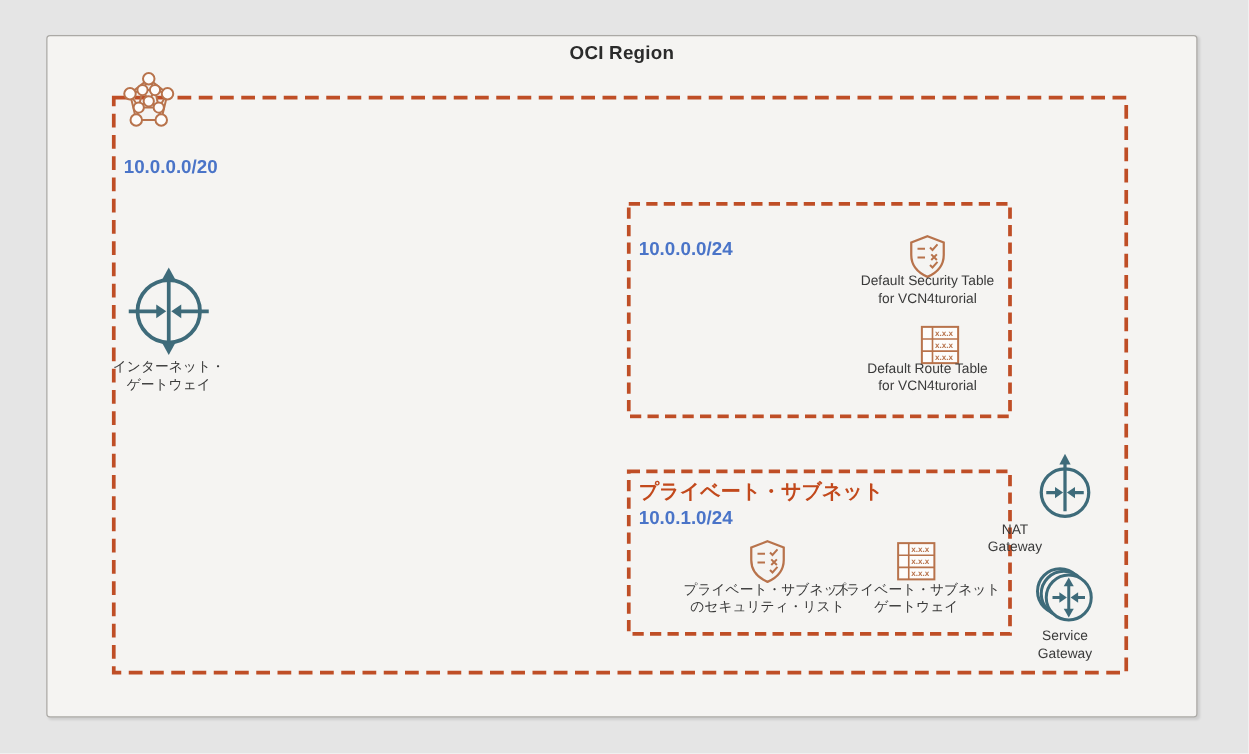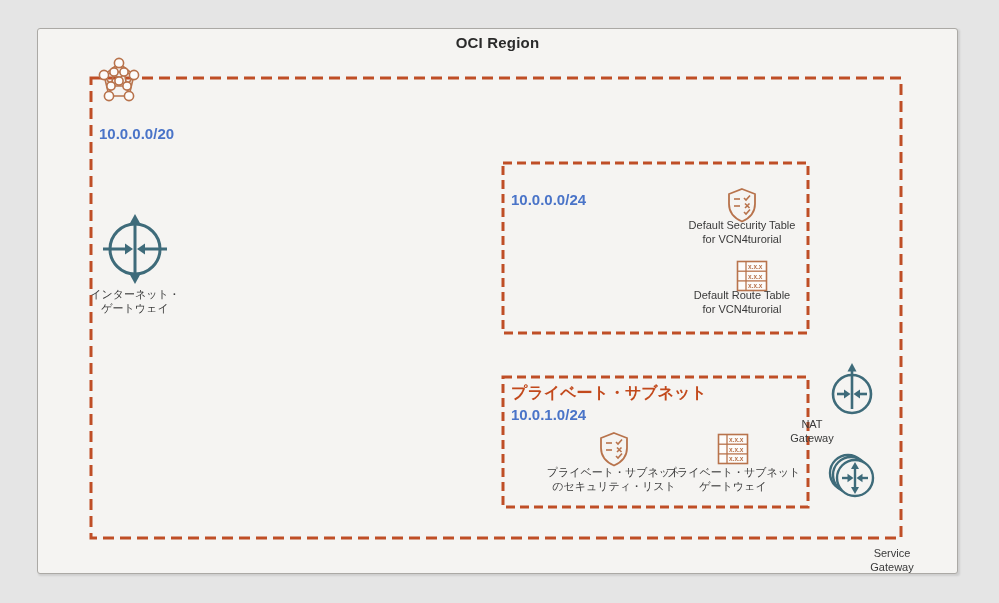--- a/index.html
+++ b/index.html
@@ -196,18 +196,18 @@
     <circle cx="27" cy="26" r="18" fill="#F5F4F2" stroke="#3E6B7A" stroke-width="2.4"></circle>
     <circle cx="31" cy="29" r="18" fill="#F5F4F2" stroke="#3E6B7A" stroke-width="2.4"></circle>
     <line x1="31" y1="17" x2="31" y2="41" stroke="#3E6B7A" stroke-width="2.4"></line>
     <polygon points="31,13 27,20 35,20" fill="#3E6B7A"></polygon>
     <polygon points="31,45 27,38 35,38" fill="#3E6B7A"></polygon>
     <line x1="18" y1="29" x2="25" y2="29" stroke="#3E6B7A" stroke-width="2.4"></line>
     <polygon points="29.5,29 23.5,24.8 23.5,33.2" fill="#3E6B7A"></polygon>
     <line x1="44" y1="29" x2="37" y2="29" stroke="#3E6B7A" stroke-width="2.4"></line>
     <polygon points="32.5,29 38.5,24.8 38.5,33.2" fill="#3E6B7A"></polygon>
   </svg>
-  <div class="icon-label" style="left:852px; top:503px; width:80px;margin-top:44px;">
+  <div class="icon-label" style="left:812px; top:503px; width:80px;">
     <span>Service</span>
     <span>Gateway</span>
   </div>
 
 </div>
 
 </body></html>

